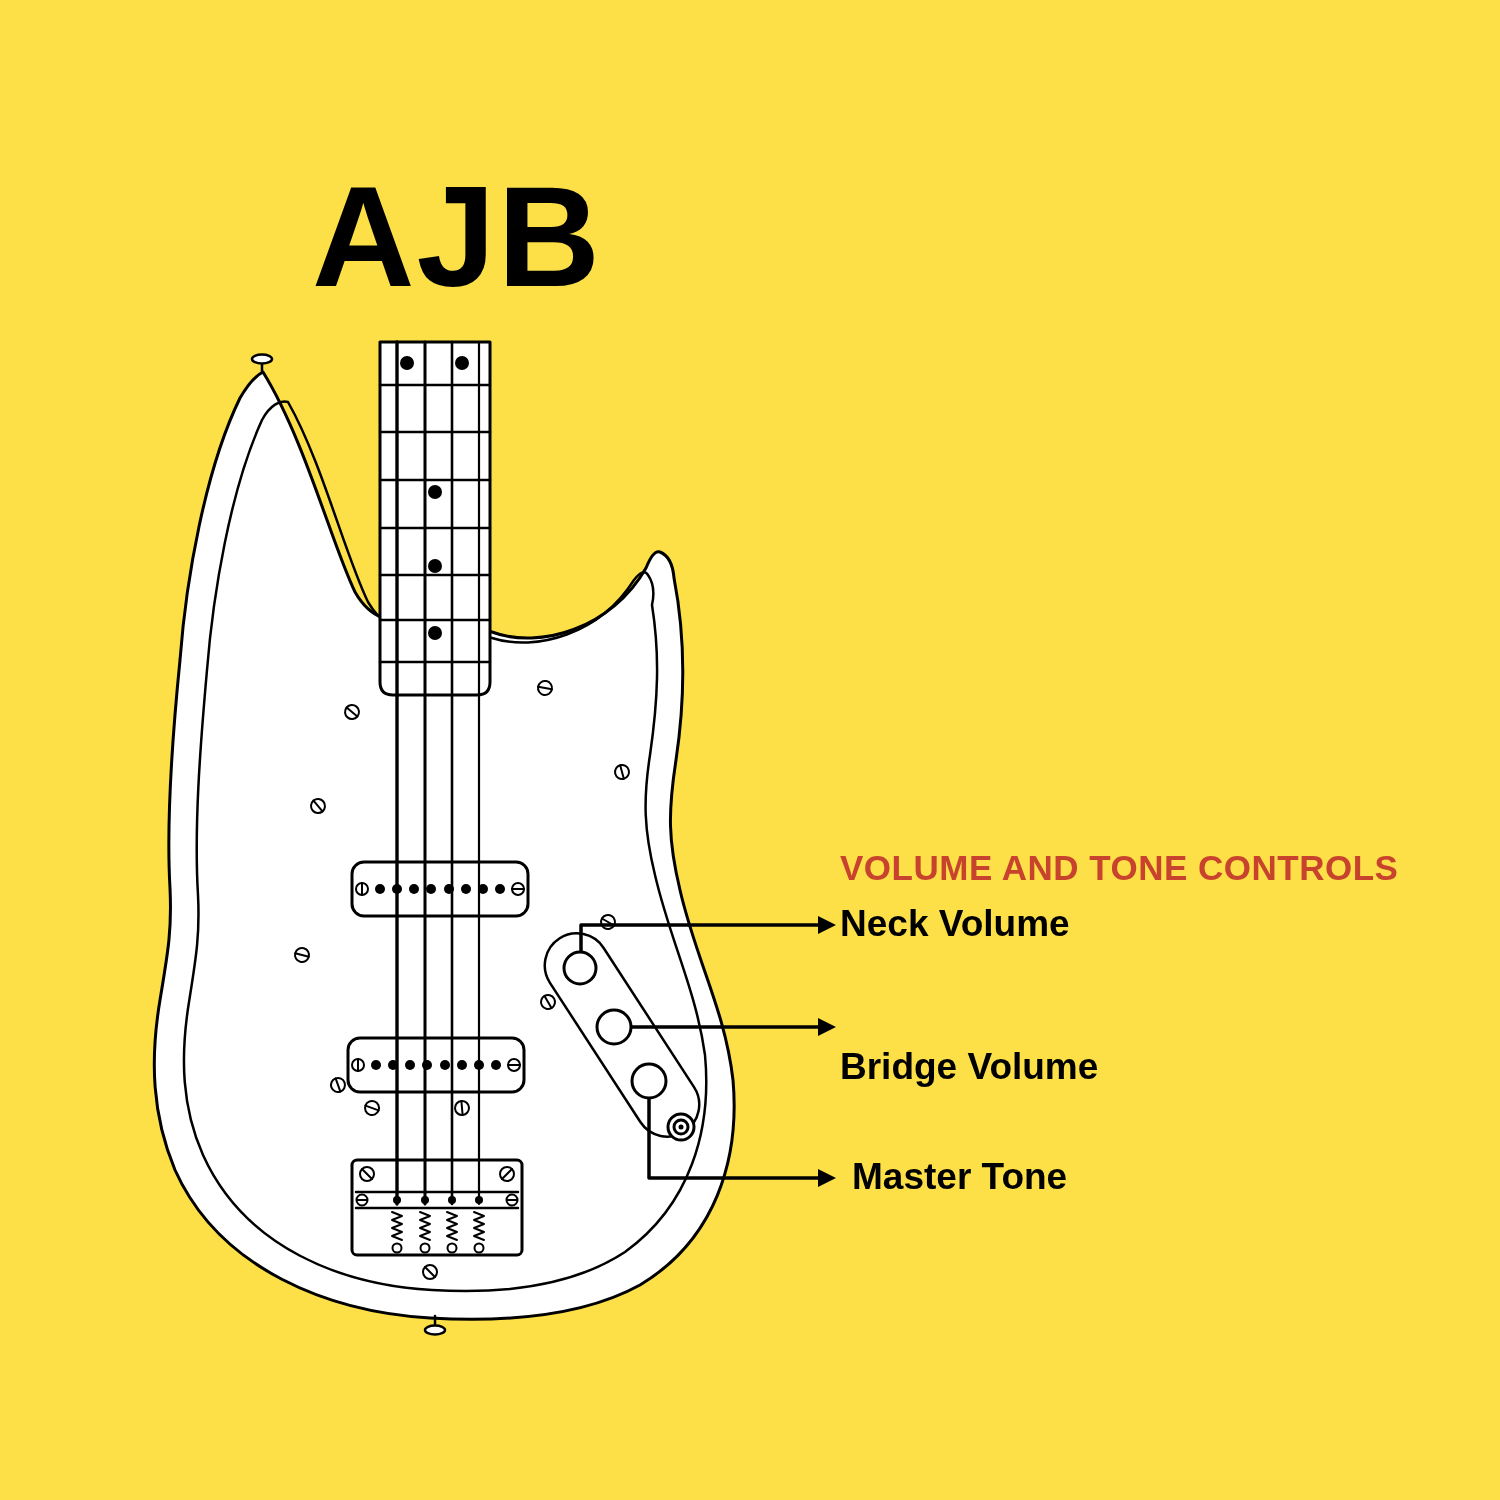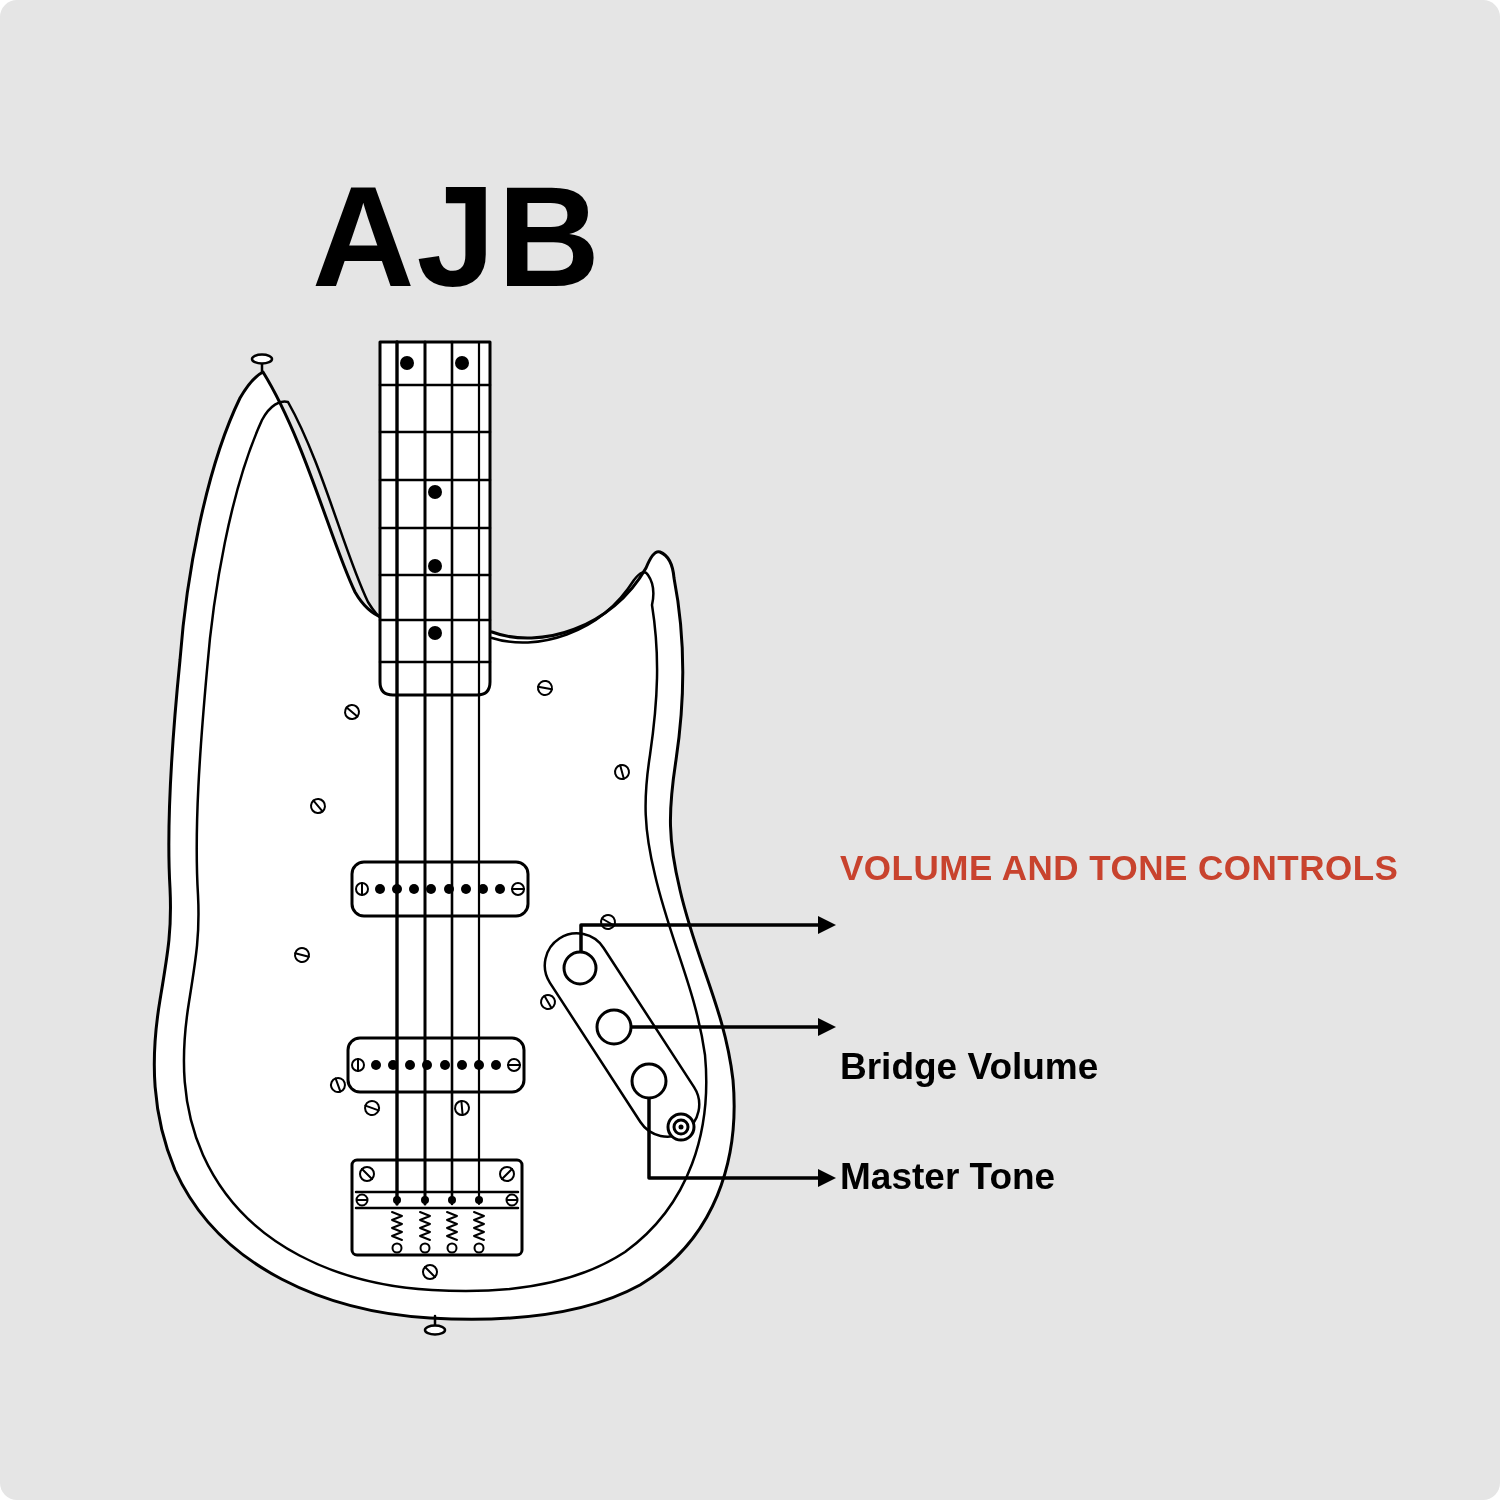--- a/index.html
+++ b/index.html
@@ -1,24 +1,23 @@
 <!DOCTYPE html>
 <html><head>
 <meta charset="utf-8">
 <style>
   * { margin:0; padding:0; box-sizing:border-box; }
   html, body { background:#ffffff; }
   .canvas {
     position:relative;
     width:1500px; height:1500px;
-    background:#e5e5e5;
+    background:#fde047;
     overflow:hidden;
     font-family:"Liberation Sans", sans-serif;
     color:#000;
-    border-radius:17px;
   }
   svg.illustration { position:absolute; left:0; top:0; }
   .title {
     position:absolute; left:312px; top:166px;
     font-size:142px; font-weight:bold; letter-spacing:2px;
     line-height:1;
   }
   .section-heading {
     position:absolute; left:840px; top:868px;
     transform:translateY(-50%);
@@ -263,16 +262,17 @@
       <g fill="#000000" stroke="none">
         <polygon points="818,916 836,925 818,934"></polygon>
         <polygon points="818,1018 836,1027 818,1036"></polygon>
         <polygon points="818,1169 836,1178 818,1187"></polygon>
       </g>
     </g>
   </svg>
 
   <div class="section-heading" style="color: rgb(200, 67, 46); text-align: right;">VOLUME AND TONE CONTROLS</div>
 
+  <div class="callout-label label-neck" style="color: rgb(0, 0, 0);">Neck Volume</div>
   <div class="callout-label label-bridge" style="color: rgb(0, 0, 0);">Bridge Volume</div>
-  <div class="callout-label label-tone" style="color: rgb(0, 0, 0);">Master Tone</div>
+  <div class="callout-label label-tone" style="color: rgb(0, 0, 0); margin-left: 12px;">Master Tone</div>
 
 </div>
 
 </body></html>

